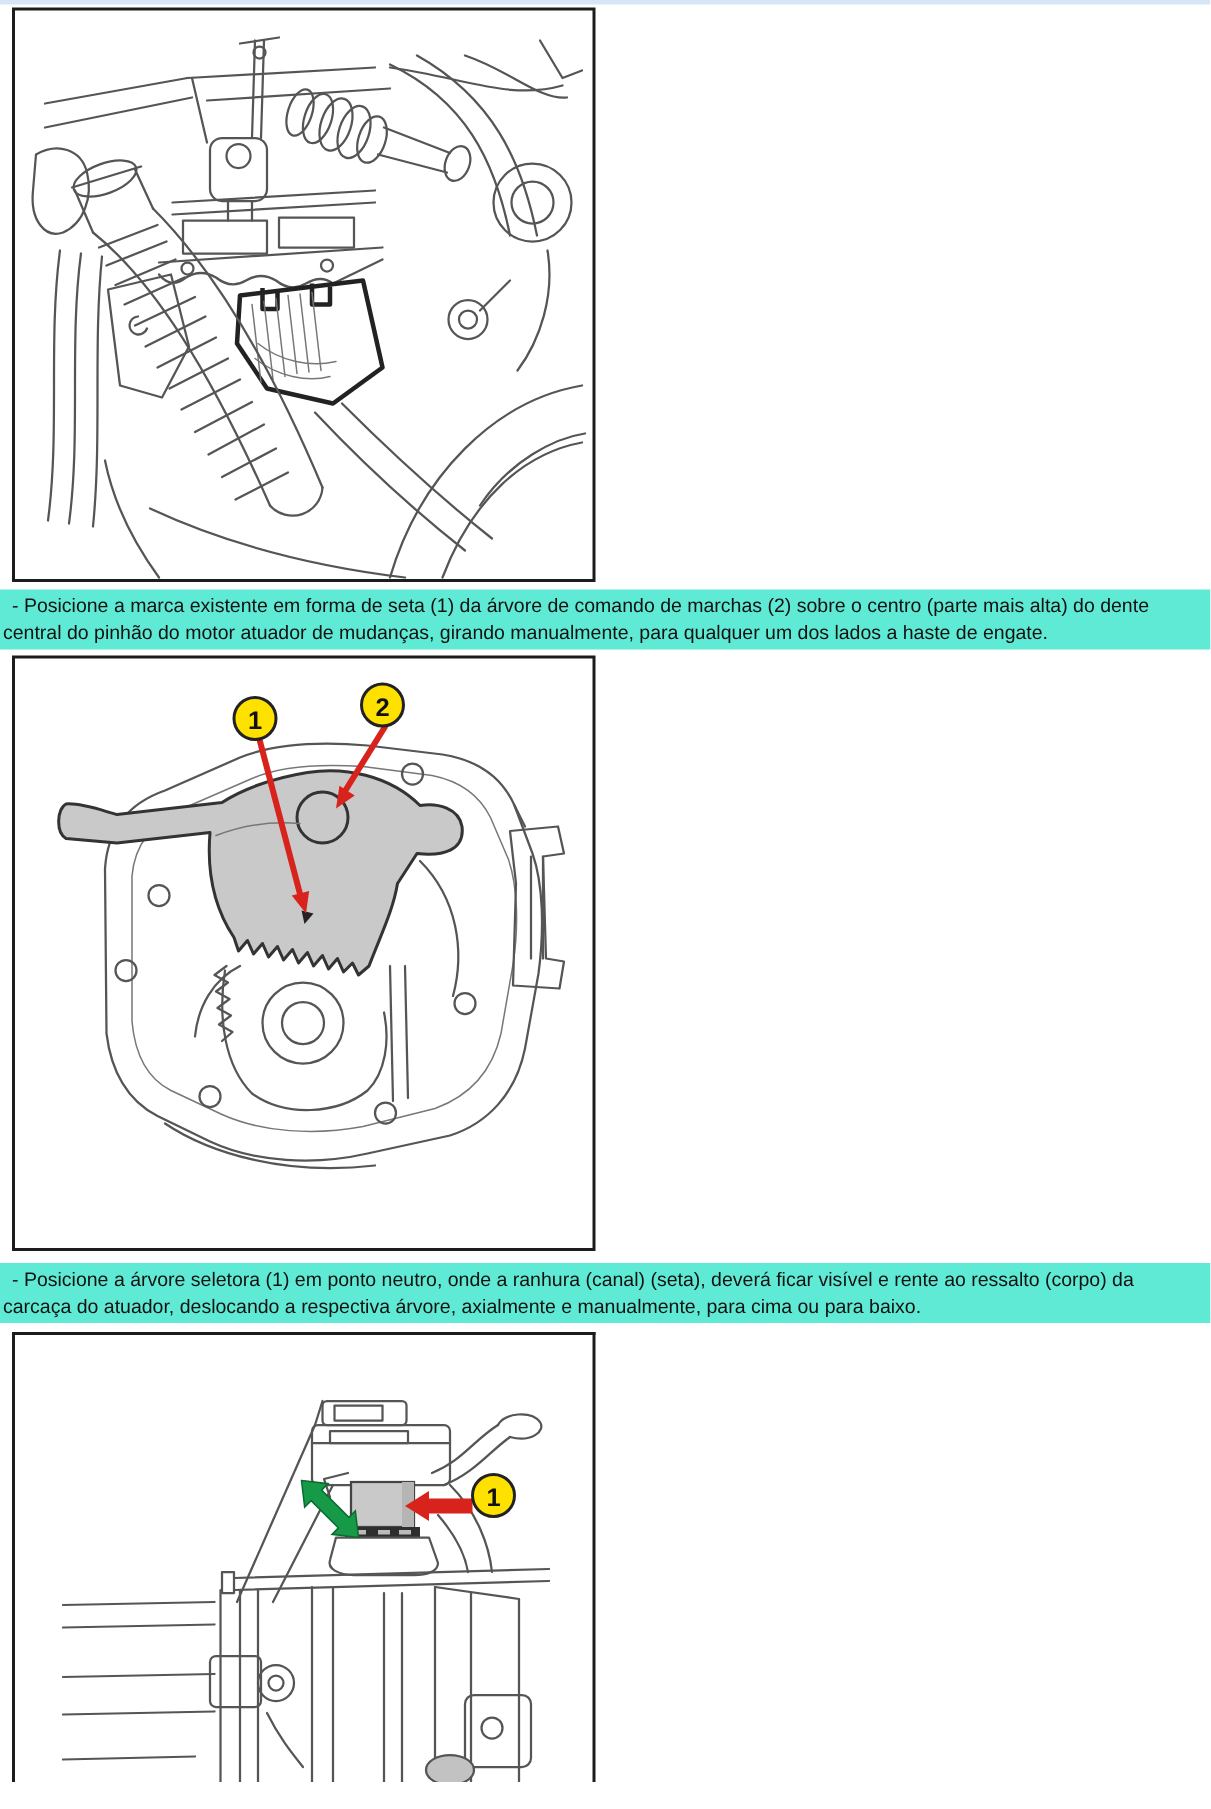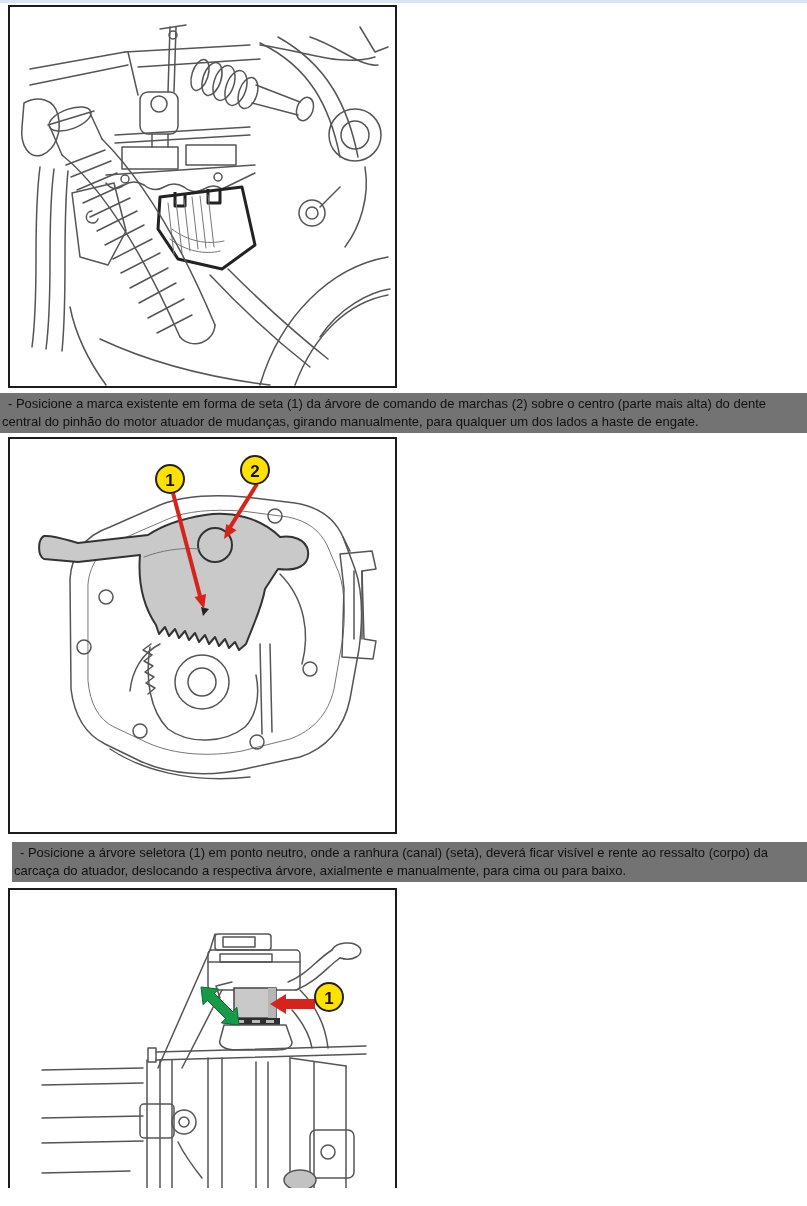--- a/index.html
+++ b/index.html
@@ -11,26 +11,26 @@
   .top-strip{width:807px;height:3px;background:#d6e6f7;}
   figure.frame{
     margin:0;box-sizing:border-box;margin-left:8px;width:389px;
     border:2px solid #1c1c1c;background:#ffffff;overflow:hidden;
   }
   #fig1{margin-top:2px;height:383px;}
   #fig2{margin-top:4px;height:397px;}
   #fig3{margin-top:6px;height:300px;border-bottom:none;}
   figure.frame svg{display:block;width:100%;height:100%;}
   p.note{
-    margin:0;background:#737373;color:#111111;
+    margin:0;background:#5eead4;color:#111111;
     font-size:13px;line-height:18px;
     padding:2px 6px 2px 2px;text-indent:6px;
   }
   #note1{margin-top:5px;}
-  #note2{margin-top:8px;margin-left:12px;}
+  #note2{margin-top:8px;}
   .ln{stroke:#555555;stroke-width:1.5;fill:none;stroke-linecap:round;stroke-linejoin:round;}
   .lnthin{stroke:#777777;stroke-width:1;fill:none;stroke-linecap:round;}
   .lndark{stroke:#222222;stroke-width:3;fill:none;stroke-linejoin:round;}
   .part{fill:#c9c9c9;stroke:#333333;stroke-width:2;stroke-linejoin:round;}
   .badge{fill:#ffe100;stroke:#222222;stroke-width:2;}
   .badge-num{font:bold 17px "Liberation Sans",sans-serif;fill:#111111;text-anchor:middle;}
   .redfill{fill:#d8231d;}
   .redline{stroke:#d8231d;stroke-width:4;fill:none;}
   .greenfill{fill:#169a47;stroke:#0b6b31;stroke-width:1;}
   .darkband{fill:#2e2e2e;}

